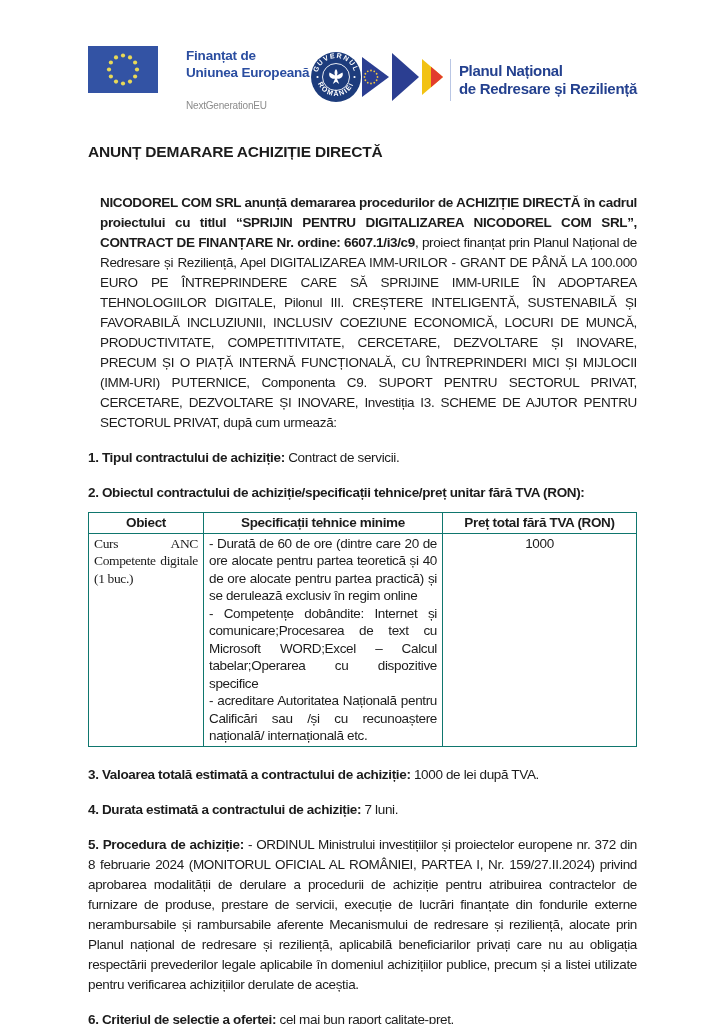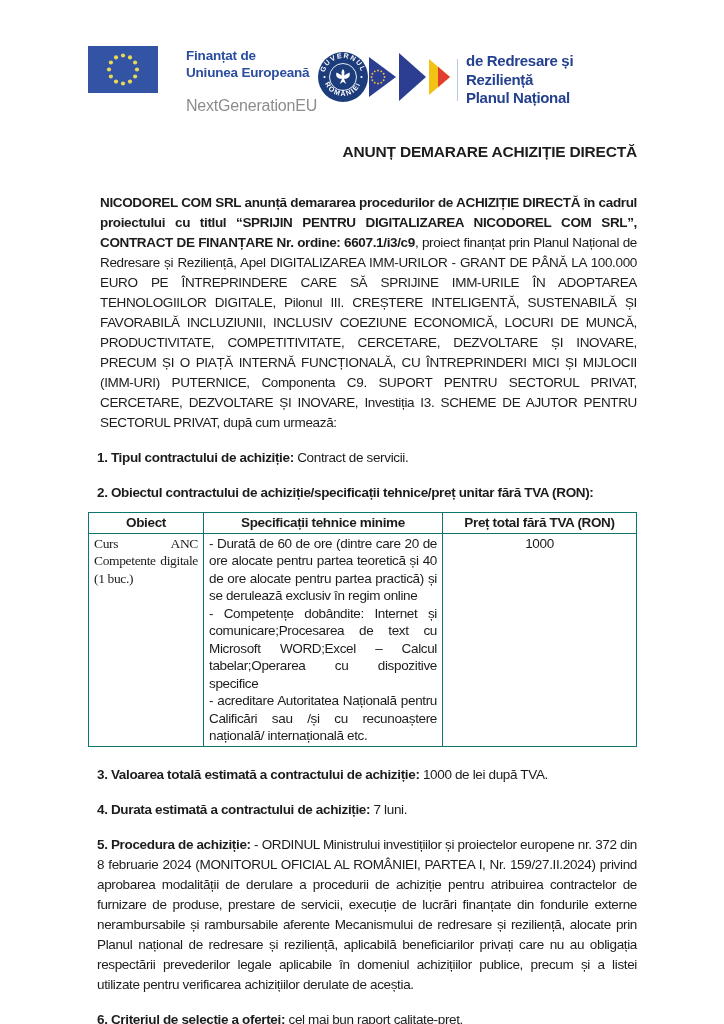--- a/index.html
+++ b/index.html
@@ -7,28 +7,28 @@
     width:724px;height:1024px;background:#ffffff;overflow:hidden;
     font-family:"Liberation Sans",sans-serif;color:#1c1c1c;
     font-size:13.5px;line-height:20px;letter-spacing:-0.35px;
   }
   .page{padding:54px 87px 0 88px;}
   
   .header{display:flex;justify-content:space-between;align-items:center;height:52px;}
   .eu-block{display:flex;align-items:flex-start;gap:28px;}
   .eu-text{padding-top:1px;}
   .eu-text .l1,.eu-text .l2{font-weight:bold;color:#2a4da0;font-size:13.5px;line-height:17px;letter-spacing:-0.2px;}
-  .eu-text .l3{color:#8c8c8c;font-size:16px;line-height:16px;margin-top:17px;letter-spacing:-0.2px;}
+  .eu-text .l3{color:#8c8c8c;font-size:10px;line-height:16px;margin-top:17px;letter-spacing:-0.2px;}
   .pnrr-block{display:flex;align-items:center;}
   .pnrr-divider{width:1px;height:42px;background:#b9c6e4;margin:0 8px 0 6px;}
   .pnrr-text{font-weight:bold;color:#24418f;font-size:15px;line-height:18.5px;letter-spacing:-0.3px;}
   
-  .doc-title{font-size:15.5px;font-weight:bold;text-align:right;margin:36px 0 18px 0;letter-spacing:-0.2px;}
+  .doc-title{font-size:15.5px;font-weight:bold;text-align:left;margin:36px 0 18px 0;letter-spacing:-0.2px;}
   .intro{margin:31px 0 0 12px;text-align:justify;}
-  .sec{margin:15px 0 0 9px;text-align:justify;}
+  .sec{margin:15px 0 0 0;text-align:justify;}
   .sec.after-table{margin-top:18px;}
   strong{font-weight:bold;}
   
   table{width:100%;border-collapse:collapse;table-layout:fixed;margin-top:9px;}
   th,td{border:1px solid #0f766e;padding:1px 5px;vertical-align:top;line-height:17.5px;}
   th{text-align:center;font-weight:bold;}
   td.pret{text-align:center;}
   .obiect-line{text-align:justify;font-family:Liberation Serif, serif;}
   .obiect-line.jfull{text-align-last:justify;}
   .spec-par{margin:0;text-align:justify;}
@@ -107,22 +107,22 @@
             <circle cx="3.37" cy="20.75" r="0.9"></circle>
               <circle cx="5.75" cy="18.37" r="0.9"></circle>
           </g>
           <polygon points="30,0 30,48 57,24" fill="#2b3e91"></polygon>
           <polygon points="60,6 60,42 81,24" fill="#f2c214"></polygon>
           <polygon points="69,13.7 69,34.3 81,24" fill="#e23d2e"></polygon>
         </svg>
       </span>
       <span class="pnrr-divider"></span>
       <span class="pnrr-text">
+        <div>Planul Național</div>
         <div>de Redresare și Reziliență</div>
-        <div>Planul Național</div>
       </span>
     </div>
   </div>
 
   <h1 class="doc-title">ANUNȚ DEMARARE ACHIZIȚIE DIRECTĂ</h1>
 
   <p class="intro"><strong>NICODOREL COM SRL anunță demararea procedurilor de ACHIZIȚIE DIRECTĂ în cadrul proiectului cu titlul “SPRIJIN PENTRU DIGITALIZAREA NICODOREL COM SRL”, CONTRACT DE FINANȚARE Nr. ordine: 6607.1/i3/c9</strong><span>, proiect finanțat prin Planul Național de Redresare și Reziliență, Apel DIGITALIZAREA IMM-URILOR - GRANT DE PÂNĂ LA 100.000 EURO PE ÎNTREPRINDERE CARE SĂ SPRIJINE IMM-URILE ÎN ADOPTAREA TEHNOLOGIILOR DIGITALE, Pilonul III. CREȘTERE INTELIGENTĂ, SUSTENABILĂ ȘI FAVORABILĂ INCLUZIUNII, INCLUSIV COEZIUNE ECONOMICĂ, LOCURI DE MUNCĂ, PRODUCTIVITATE, COMPETITIVITATE, CERCETARE, DEZVOLTARE ȘI INOVARE, PRECUM ȘI O PIAȚĂ INTERNĂ FUNCȚIONALĂ, CU ÎNTREPRINDERI MICI ȘI MIJLOCII (IMM-URI) PUTERNICE, Componenta C9. SUPORT PENTRU SECTORUL PRIVAT, CERCETARE, DEZVOLTARE ȘI INOVARE, Investiția I3. SCHEME DE AJUTOR PENTRU SECTORUL PRIVAT, după cum urmează:</span></p>
 
   <p class="sec"><strong>1. Tipul contractului de achiziție:</strong><span> Contract de servicii.</span></p>
 

